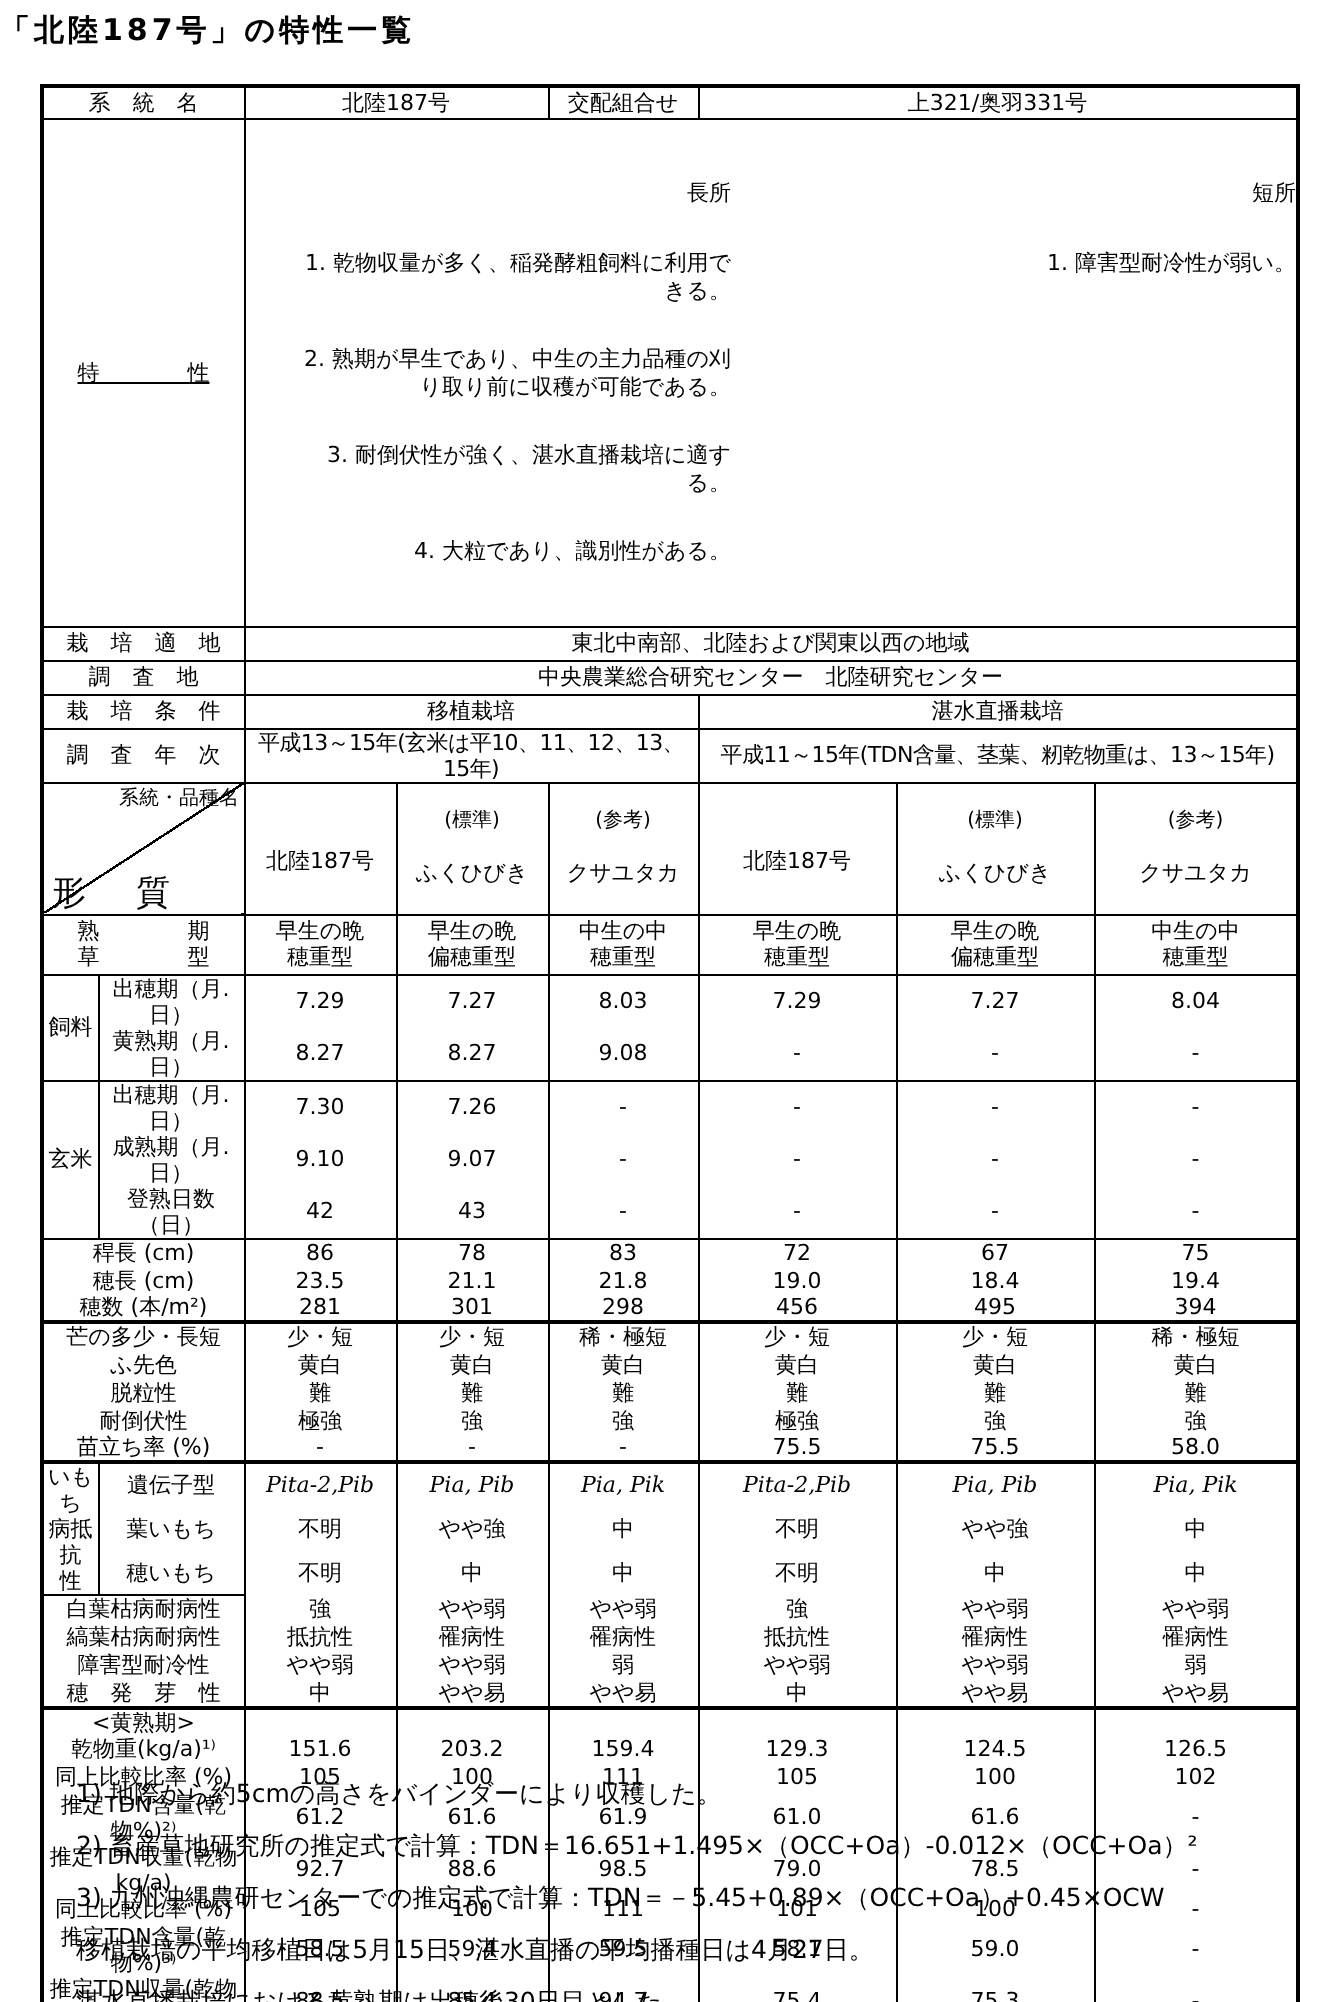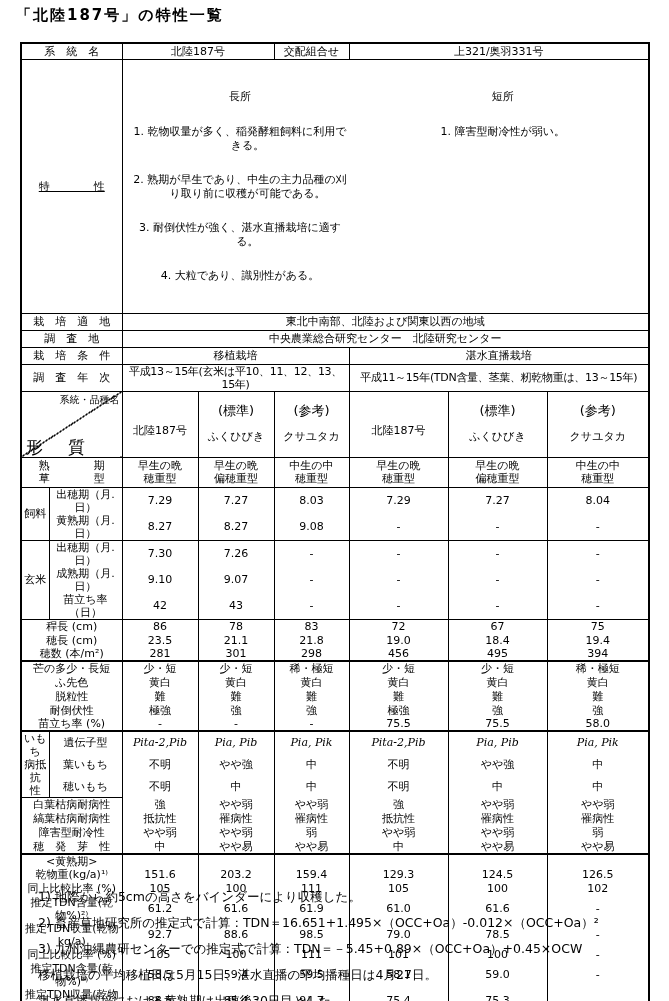--- a/index.html
+++ b/index.html
@@ -1,18 +1,18 @@
 <!DOCTYPE html>
 <html><head>
 <meta charset="utf-8">
 <style>
   html,body{margin:0;padding:0;background:#fff;}
   .page{position:relative;width:669px;height:1001px;background:#fff;overflow:hidden;
         font-family:"DejaVu Sans",sans-serif;color:#000;}
-  .title{position:absolute;left:16px;top:6px;font-size:15px;font-weight:bold;letter-spacing:2px;}
+  .title{position:absolute;left:0;top:6px;font-size:15px;font-weight:bold;letter-spacing:2px;}
   table.ctable{position:absolute;left:20px;top:42px;width:628px;border-collapse:collapse;
         table-layout:fixed;border:2px solid #000;}
   .ctable th,.ctable td{border:0 solid #000;border-left-width:1px;padding:0;margin:0;
         font-weight:normal;text-align:center;vertical-align:middle;
         font-size:11px;line-height:13px;white-space:pre-line;overflow:hidden;}
   .ctable tr{height:14px;}
   tr.bt>td,tr.bt>th{border-top-width:1px;}
   tr.bT>td,tr.bT>th{border-top-width:2px;margin-top:38px;}
   th.lt{border-top-width:1px;}
   tr.r16{height:16px;}
@@ -23,35 +23,35 @@
   .lcell{font-size:10px;letter-spacing:0;}
   .gcell{font-size:10px;}
   .vg{font-size:9px;line-height:11px;}
   .mlabel{font-size:11px;}
   .alignleft{text-align:left;padding-left:6px;}
   .small{font-size:10px;letter-spacing:-0.3px;}
   .section{text-align:left;padding-left:2px;}
   .gen{font-style:italic;font-family:"DejaVu Serif",serif;font-size:10px;}
   .vtop{vertical-align:top;padding-top:3px;text-decoration:underline;}
   
-  td.traits{vertical-align:top;text-align:center;}
+  td.traits{vertical-align:top;text-align:right;padding-left:16px;}
   .twrap{display:flex;width:100%;}
   .tcol{font-size:11px;line-height:14px;}
   .tleft{width:227px;padding-left:8px;box-sizing:border-box;}
   .tright{flex:1;padding-left:8px;}
   .thead{margin:3px 0 4px 0;}
   .titem{margin:3px 0;padding-left:15px;text-indent:-15px;}
   
   th.diag{position:relative;
      background-image:linear-gradient(to bottom right,transparent calc(50% - 0.6px),#000 calc(50% - 0.6px),#000 calc(50% + 0.6px),transparent calc(50% + 0.6px));}
   .dtop{position:absolute;top:1px;right:2px;font-size:10px;}
   .dbot{position:absolute;bottom:3px;left:4px;font-size:17px;letter-spacing:4px;}
   
   td.hcol{vertical-align:middle;}
-  .hnote{font-size:13px;line-height:12px;}
+  .hnote{font-size:10px;line-height:12px;}
   .hname{font-size:11px;line-height:14px;}
   
   .footnotes{position:absolute;left:38px;top:884px;width:640px;}
   .fline{font-size:12.5px;line-height:26px;white-space:nowrap;}
 </style>
 </head>
 <body>
 
 <div class="page">
 
@@ -197,21 +197,21 @@
         <tr>
           <th class="lcell">成熟期（月.日）</th>
           <td>9.10</td>
           <td>9.07</td>
           <td>-</td>
           <td>-</td>
           <td>-</td>
           <td>-</td>
         </tr>
         <tr>
-          <th class="lcell">苗立ち率（日）</th>
+          <th class="lcell">登熟日数（日）</th>
           <td>42</td>
           <td>43</td>
           <td>-</td>
           <td>-</td>
           <td>-</td>
           <td>-</td>
         </tr>
         <tr class="bt">
           <th colspan="2" class="lcell">稈長 (cm)</th>
           <td>86</td>

